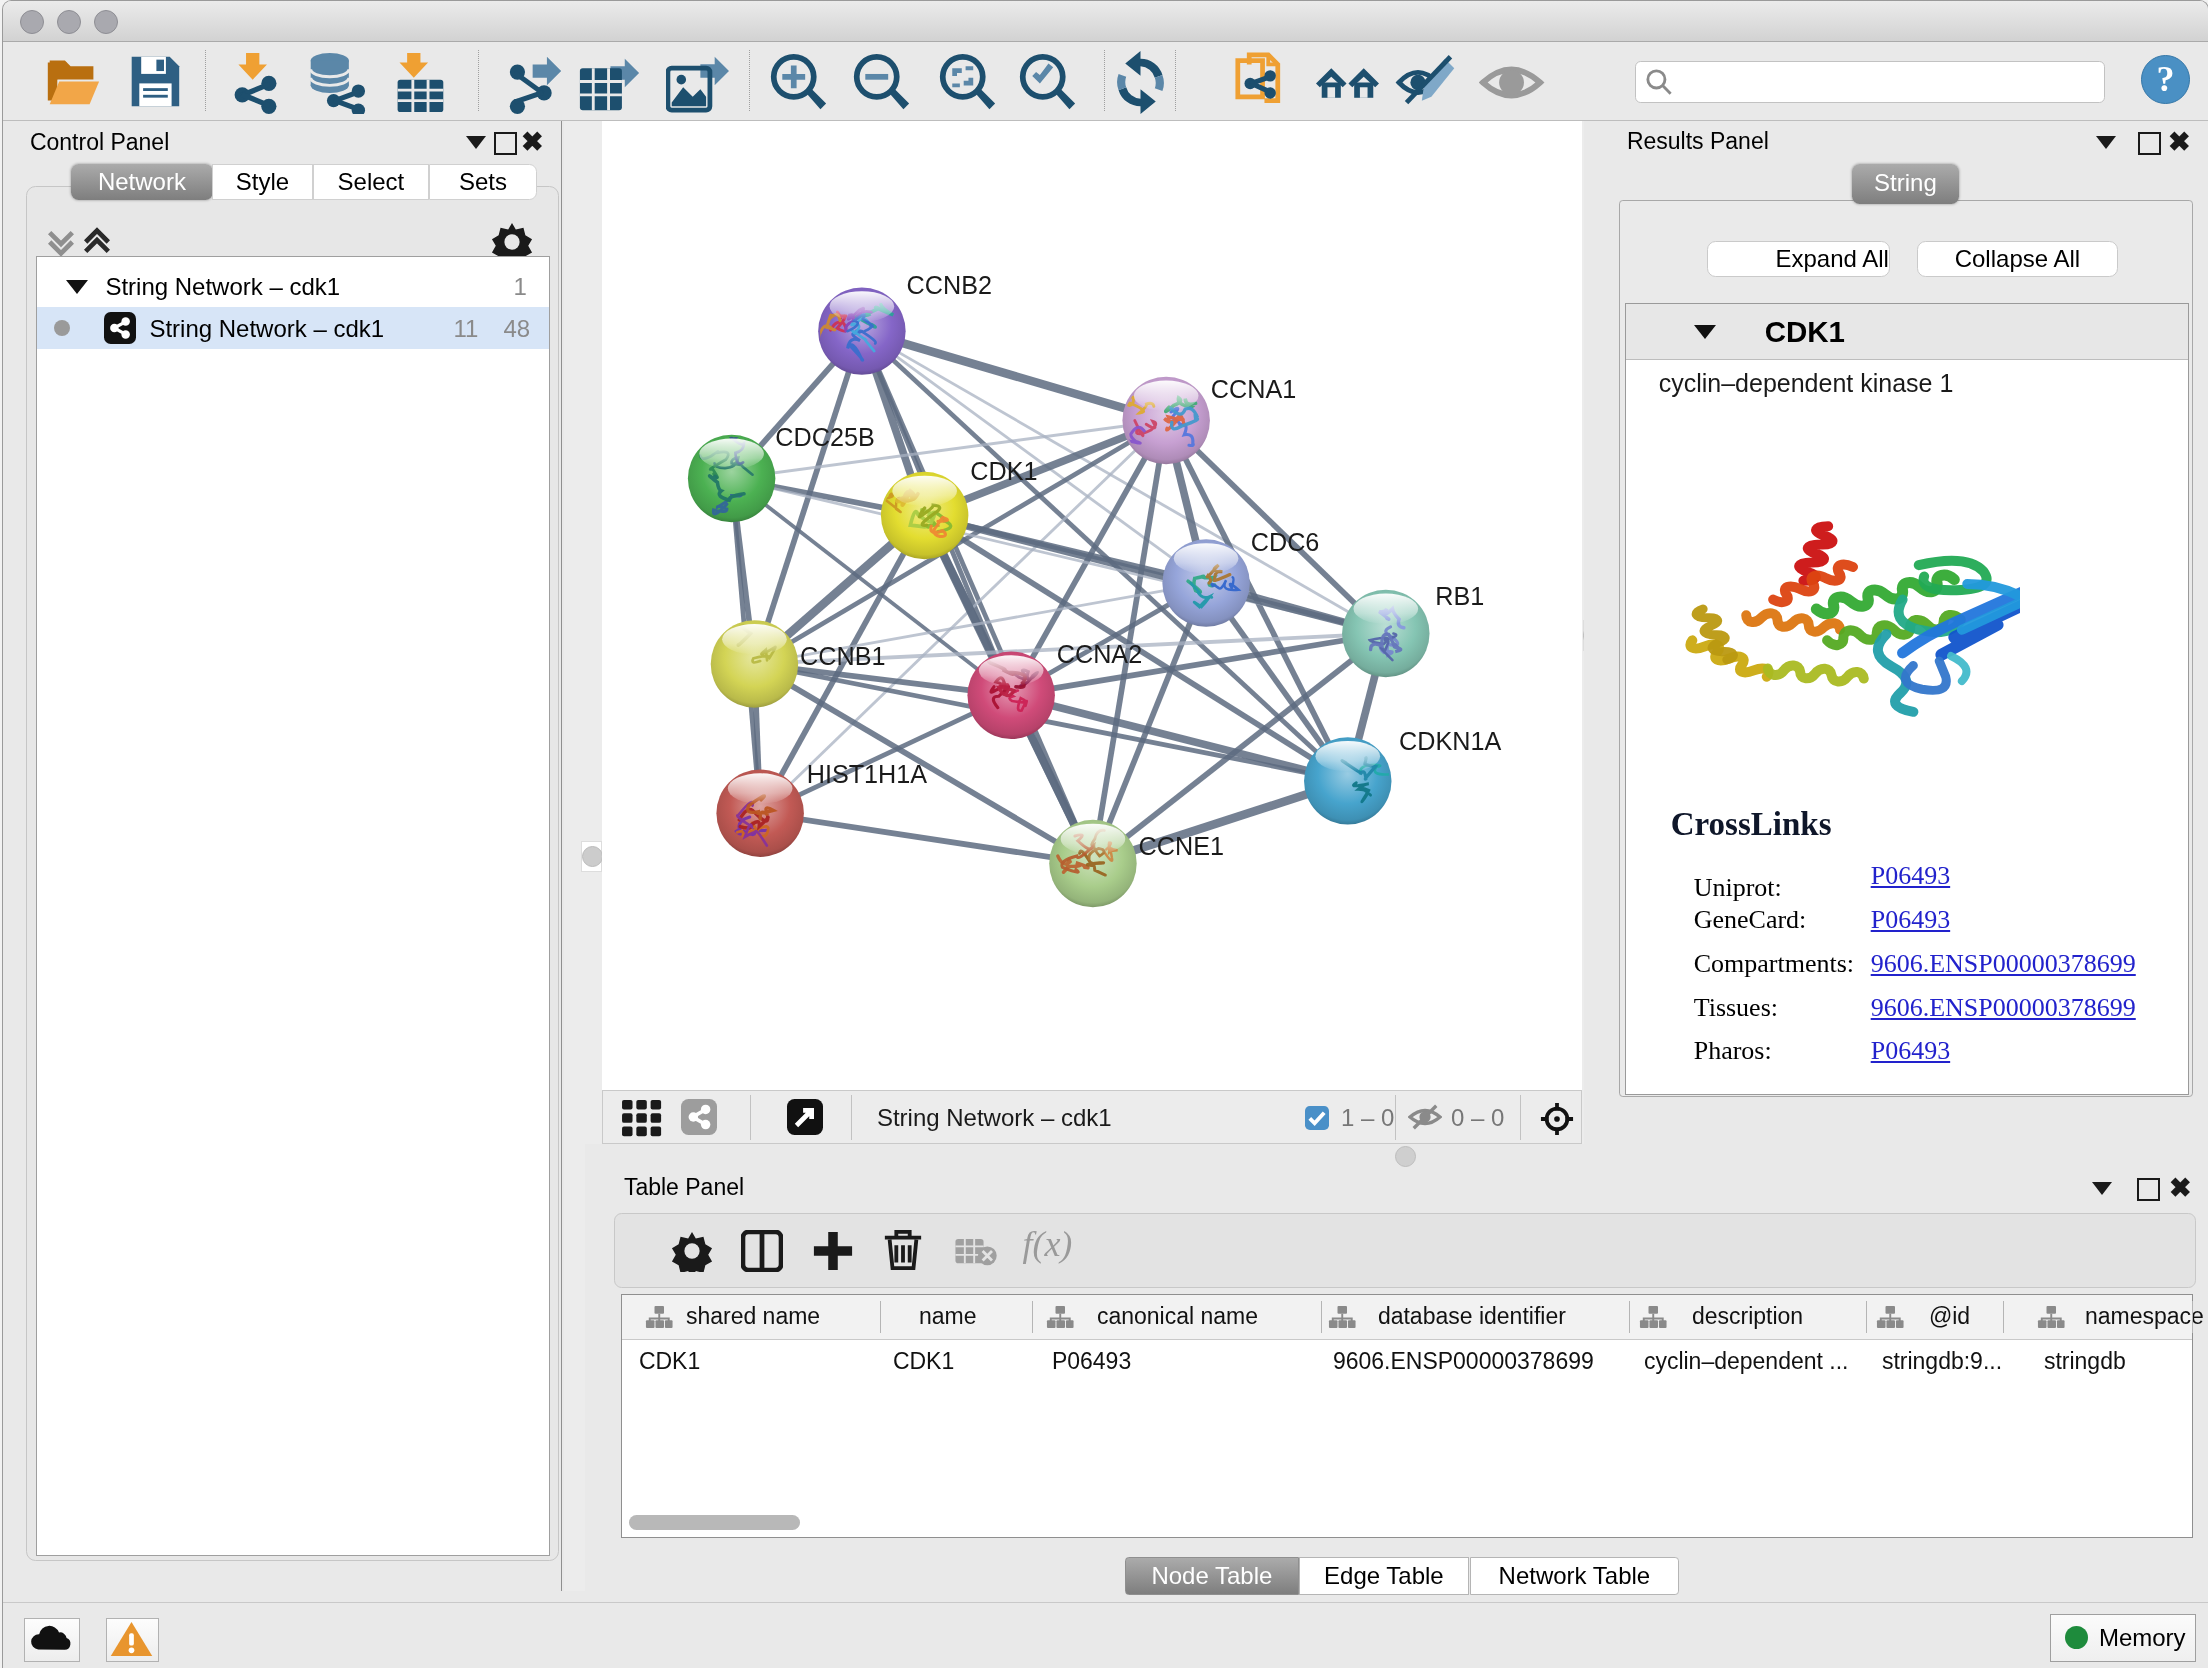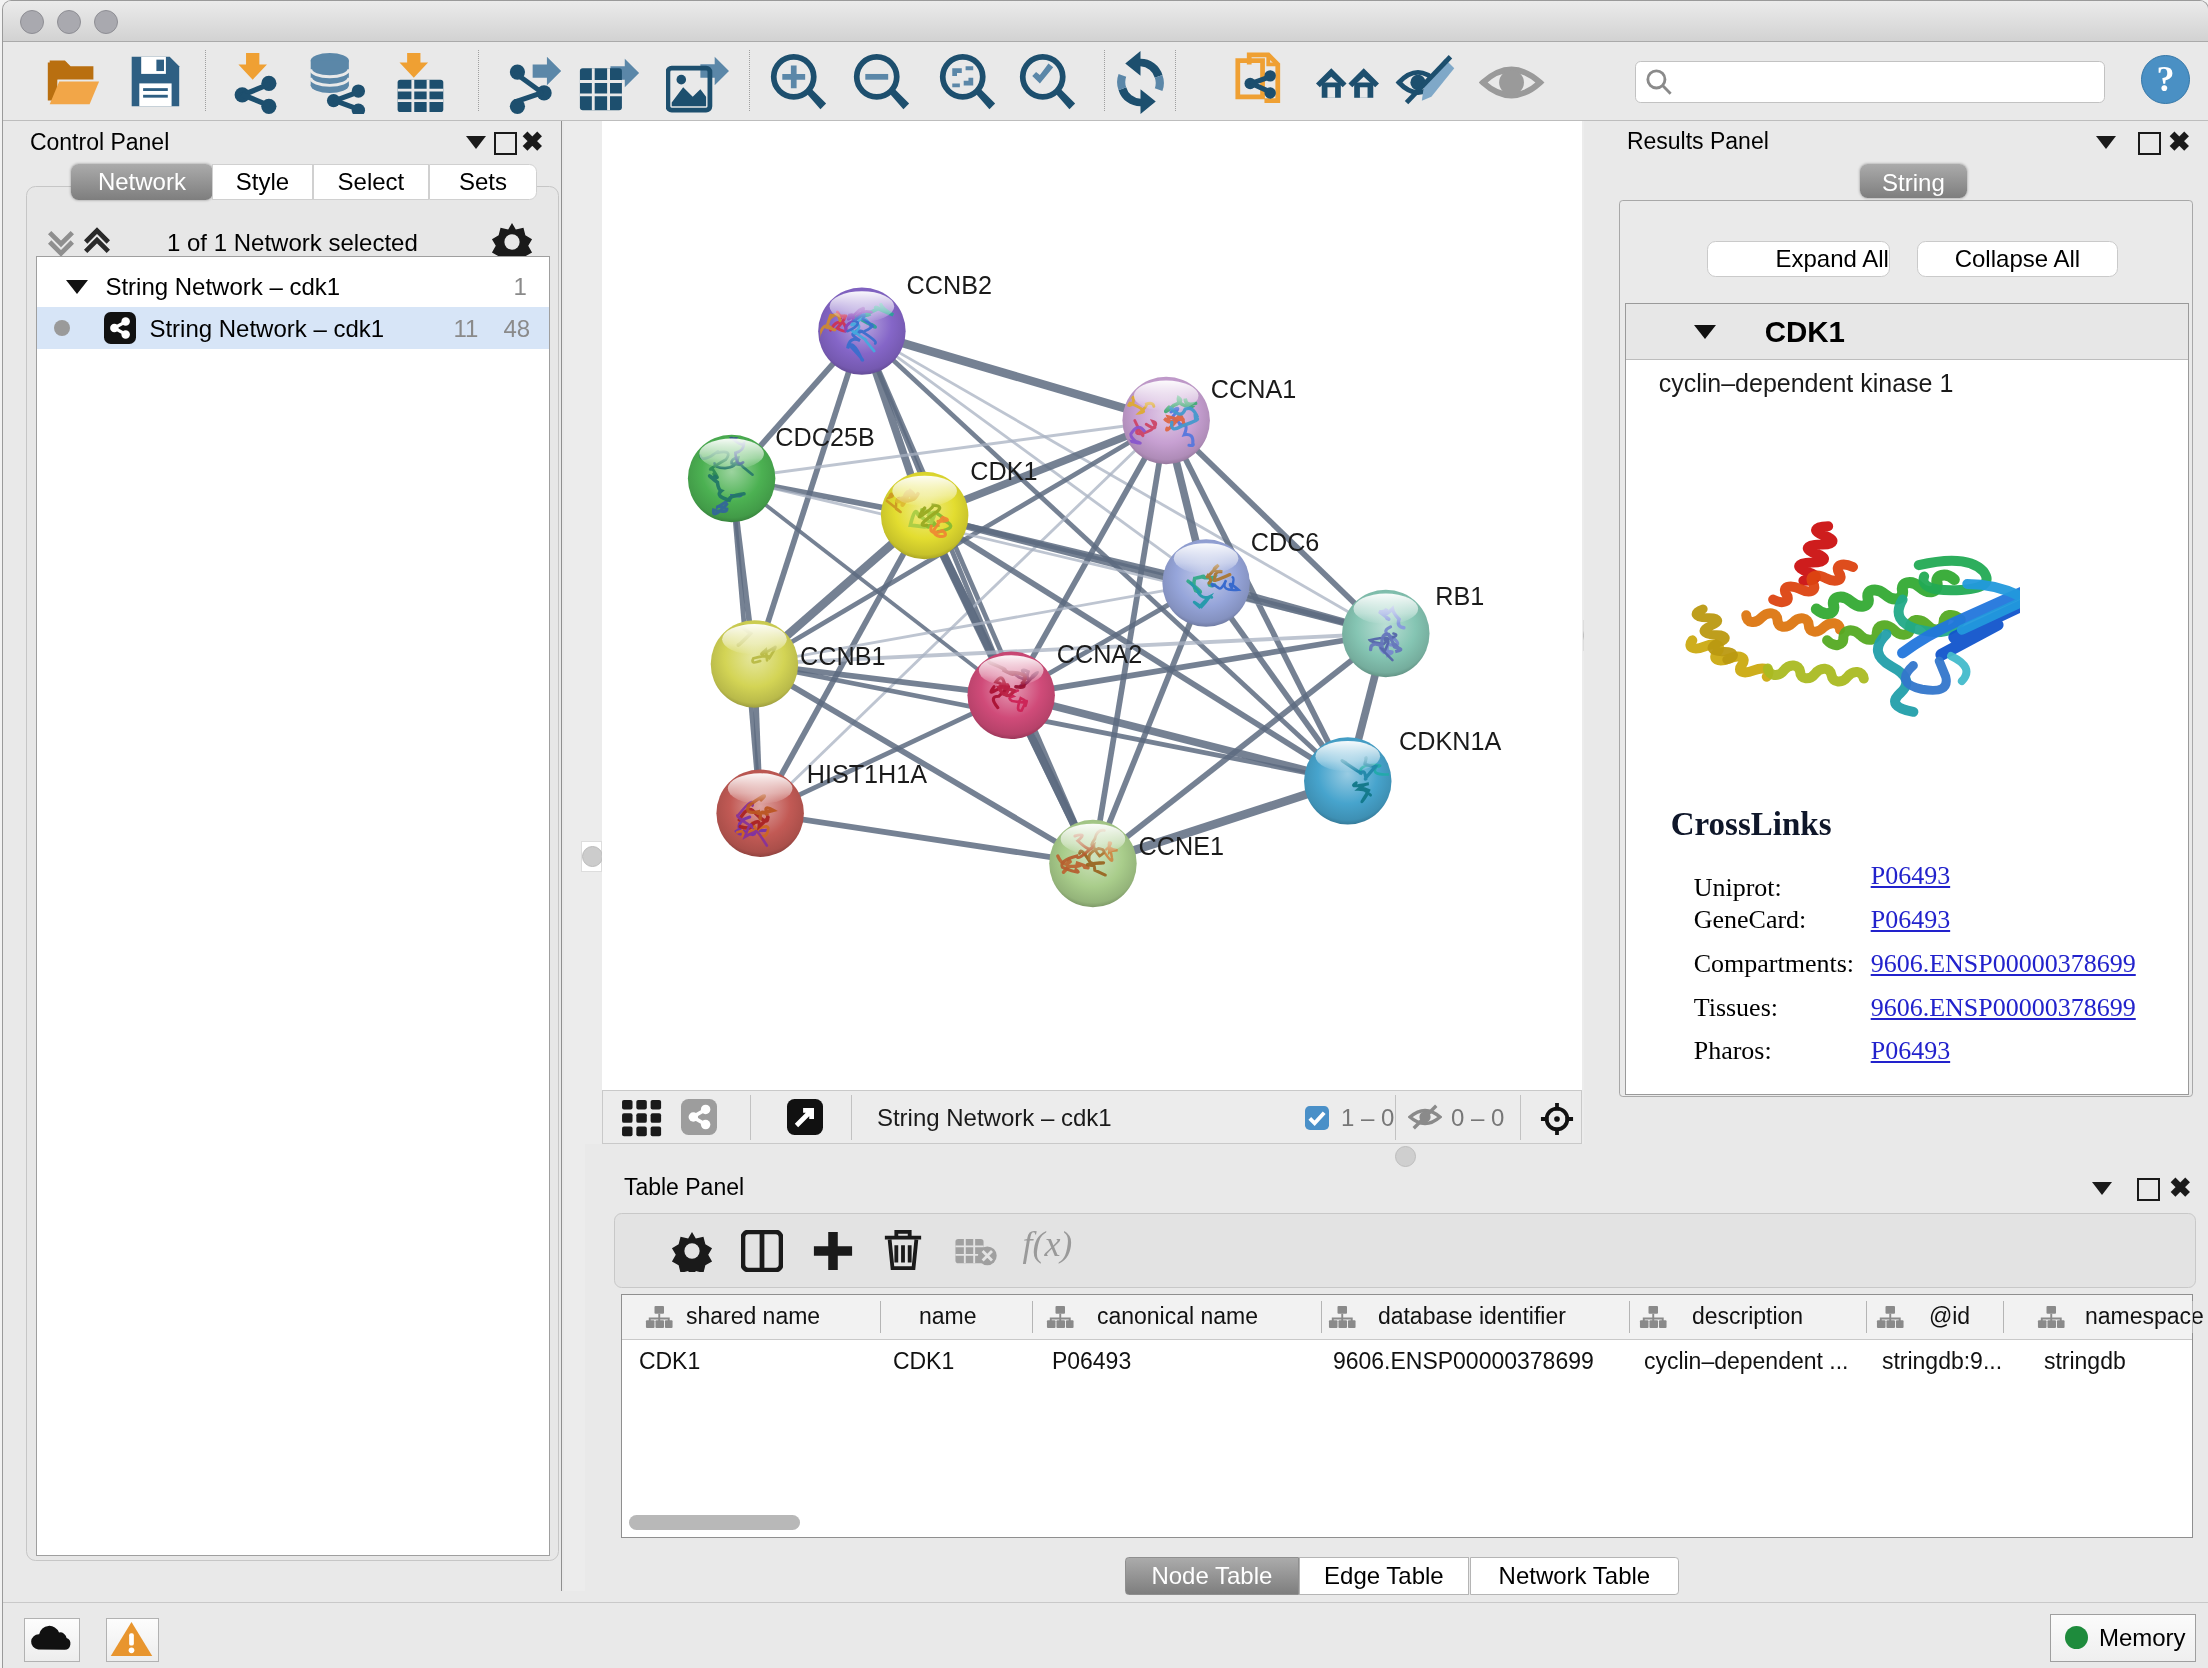--- a/index.html
+++ b/index.html
@@ -186,21 +186,20 @@
             <path d="M6 8 L18 20 L30 8"></path>
             <path d="M6 18 L18 30 L30 18"></path>
           </g>
         </svg>
     <svg class="abs" style="left:53px;top:38px" width="34" height="34" viewBox="0 0 36 36">
           <g fill="none" stroke="#2a2a2a" stroke-width="5">
             <path d="M6 28 L18 16 L30 28"></path>
             <path d="M6 18 L18 6 L30 18"></path>
           </g>
         </svg>
-    <div class="abs" style="left:0;top:42px;width:100%;text-align:center;font-size:24px;color:#000;">1 of 1 Network selected</div>
     <svg class="abs" style="left:464px;top:34px" width="42" height="42" viewBox="0 0 44 44">
           <path fill="#1a1a1a" d="M22 2 l4 7 8 -2 2 8 7 4 -4 7 4 7 -7 4 -2 8 -8 -2 -4 7 -4 -7 -8 2 -2 -8 -7 -4 4 -7 -4 -7 7 -4 2 -8 8 2 Z"></path>
           <circle cx="22" cy="22" r="8" fill="#e7e7e7"></circle>
         </svg>
 
     <div class="abs" style="left:9.5px;top:69px;width:514px;height:1300px;background:#fff;border:1.9px solid #9f9f9f;box-sizing:border-box;">
       <div class="abs" style="left:0;top:9.5px;width:100%;height:41px;">
         <div class="abs" style="left:28.5px;top:13.3px;width:0;height:0;border-left:11.4px solid transparent;border-right:11.4px solid transparent;border-top:14.3px solid #111;"></div>
         <div class="abs" style="left:68px;top:6.7px;font-size:24px;color:#000;">String Network – cdk1</div>
         <div class="abs" style="left:476px;top:6.7px;font-size:24px;color:#8a8a8a;">1</div>
@@ -558,21 +557,21 @@
 <div class="abs" style="left:1579px;top:120px;width:43px;height:1023px;background:#ececec;">
   <div class="abs" style="left:1px;top:499px;width:20px;height:28.5px;background:#fff;border:1px solid #ddd;"></div>
   <div class="abs" style="left:1px;top:504px;width:19px;height:19px;border-radius:50%;background:#ccc;border:1px solid #bbb;"></div>
 </div>
 
 <div class="abs" style="left:1581px;top:120px;width:628px;height:1023px;background:#e9e9e9;">
   <div class="abs" style="left:43px;top:6.7px;font-size:23px;color:#000;">Results Panel</div>
   <div class="abs" style="left:512px;top:15px;width:0;height:0;border-left:10.5px solid transparent;border-right:10.5px solid transparent;border-top:13.3px solid #1a1a1a;"></div>
   <div class="abs" style="left:554px;top:10.5px;width:19px;height:19px;border:2.9px solid #1a1a1a;"></div>
   <div class="abs" style="left:584px;top:4.8px;font-size:27px;font-weight:bold;color:#1a1a1a;">✖</div>
-  <div class="abs" style="left:268px;top:43px;width:107px;height:34px;background:linear-gradient(#ababab,#7e7e7e);border-radius:7.6px;color:#fff;font-size:24px;text-align:center;line-height:38px;z-index:3;box-shadow:0 0 2.9px rgba(0,0,0,.4);margin-left:8px;">String</div>
+  <div class="abs" style="left:268px;top:43px;width:107px;height:40px;background:linear-gradient(#ababab,#7e7e7e);border-radius:7.6px;color:#fff;font-size:24px;text-align:center;line-height:38px;z-index:3;box-shadow:0 0 2.9px rgba(0,0,0,.4);">String</div>
 
   <div class="abs" style="left:35px;top:79px;width:574px;height:897px;background:#eaeaea;border:1.9px solid #a8a8a8;border-radius:3.8px;box-sizing:border-box;">
     <div class="abs" style="left:87px;top:40px;width:183px;height:36px;background:#fff;border:1px solid #cacaca;border-radius:8.6px;box-sizing:border-box;font-size:24px;text-align:right;line-height:34px;">Expand All</div>
     <div class="abs" style="left:297px;top:40px;width:201px;height:36px;background:#fff;border:1px solid #cacaca;border-radius:8.6px;box-sizing:border-box;font-size:24px;text-align:center;line-height:34px;">Collapse All</div>
     <div class="abs" style="left:4.8px;top:102px;width:564px;height:792px;background:#fff;border:1.9px solid #9a9a9a;box-sizing:border-box;">
       <div class="abs" style="left:0;top:0;width:100%;height:55px;background:#e7e7e7;border-bottom:1px solid #bdbdbd;">
         <div class="abs" style="left:68px;top:21px;width:0;height:0;border-left:11.4px solid transparent;border-right:11.4px solid transparent;border-top:14.3px solid #111;"></div>
         <div class="abs" style="left:139px;top:10.5px;font-size:29.5px;font-weight:bold;color:#000;">CDK1</div>
       </div>
       <div class="abs" style="left:33px;top:65px;font-size:25px;color:#1a1a1a;">cyclin–dependent kinase 1</div>

